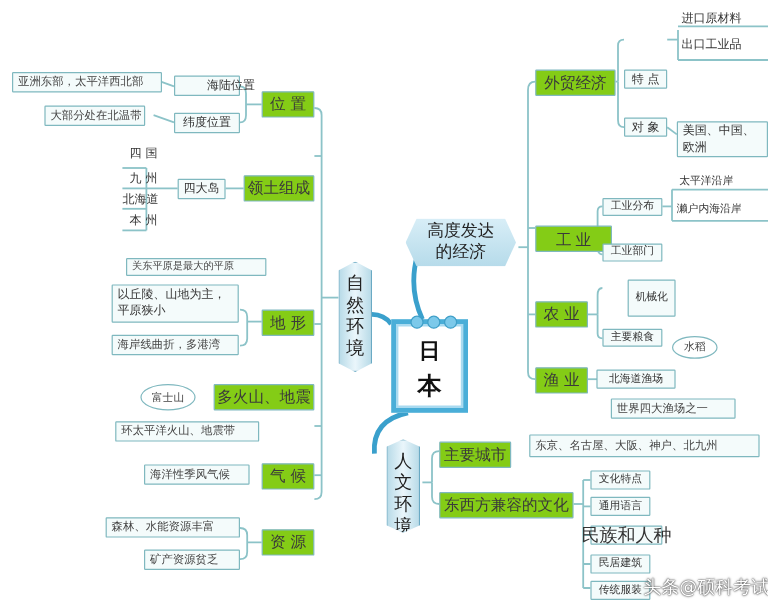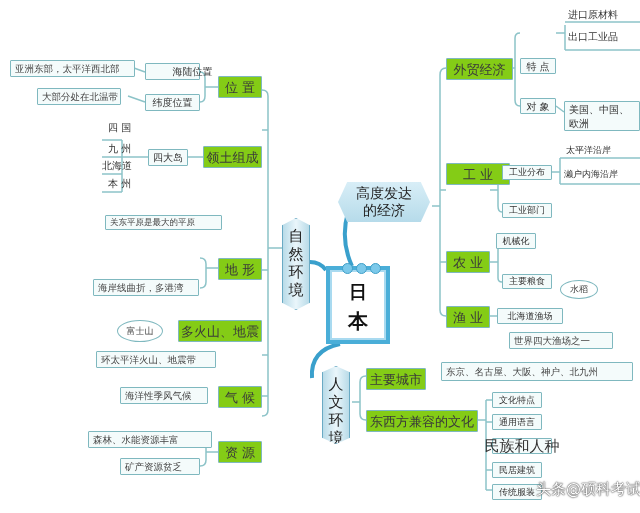--- a/index.html
+++ b/index.html
@@ -114,31 +114,32 @@
 
 <div class="box l2" style="left:203px;top:146px;width:59px;height:22px;">领土组成</div>
 <div class="box" style="left:148px;top:149px;width:40px;height:17px;">四大岛</div>
 <div class="plain" style="left:108px;top:121px;">四 国</div>
 <div class="plain" style="left:108px;top:142px;">九 州</div>
 <div class="plain" style="left:102px;top:159px;">北海道</div>
 <div class="plain" style="left:108px;top:177px;">本 州</div>
 
 <div class="box l2" style="left:218px;top:258px;width:44px;height:22px;">地 形</div>
 <div class="box leaf" style="left:105px;top:215px;width:117px;height:15px;font-size:8.5px;">关东平原是最大的平原</div>
+<div class="box wrap" style="left:93px;top:237px;width:106px;height:32px;">以丘陵、山地为主，平原狭小</div>
 <div class="box leaf" style="left:93px;top:279px;width:106px;height:17px;">海岸线曲折，多港湾</div>
 
 <div class="box l2" style="left:178px;top:320px;width:84px;height:22px;">多火山、地震</div>
 <div class="oval" style="left:117px;top:320px;width:44px;height:20px;">富士山</div>
 <div class="box leaf" style="left:96px;top:351px;width:120px;height:17px;">环太平洋火山、地震带</div>
 
 <div class="box l2" style="left:218px;top:386px;width:44px;height:22px;">气 候</div>
 <div class="box leaf" style="left:120px;top:387px;width:88px;height:17px;">海洋性季风气候</div>
 
 <div class="box l2" style="left:218px;top:441px;width:44px;height:22px;">资 源</div>
-<div class="box leaf" style="left:88px;top:431px;width:124px;height:17px;">森林、水能资源丰富</div>
+<div class="box leaf" style="left:88px;top:431px;width:112px;height:17px;">森林、水能资源丰富</div>
 <div class="box leaf" style="left:120px;top:458px;width:80px;height:17px;">矿产资源贫乏</div>
 
 <div class="center">
   <span class="ring" style="left:12px;"></span>
   <span class="ring" style="left:26px;"></span>
   <span class="ring" style="left:40px;"></span>
   <div class="t" style="top:10px;">日</div>
   <div class="t" style="top:38px;font-size:20px;">本</div>
 </div>
 
@@ -147,28 +148,28 @@
   <div>的经济</div>
 </div>
 
 <div class="box l2" style="left:446px;top:58px;width:67px;height:22px;">外贸经济</div>
 <div class="box" style="left:520px;top:16px;width:36px;height:16px;margin-top:42px;">特 点</div>
 <div class="plain" style="left:568px;top:8px;">进口原材料</div>
 <div class="plain" style="left:568px;top:30px;">出口工业品</div>
 <div class="box" style="left:520px;top:98px;width:36px;height:16px;">对 象</div>
 <div class="box wrap" style="left:564px;top:101px;width:76px;height:30px;font-size:10px;">美国、中国、欧洲</div>
 
-<div class="box l2" style="left:446px;top:163px;width:64px;height:22px;">工 业</div>
+<div class="box l2" style="left:446px;top:188px;width:64px;height:22px;font-family:Liberation Serif, serif;">工 业</div>
 <div class="box" style="left:502px;top:165px;width:50px;height:15px;font-size:9px;">工业分布</div>
 <div class="plain" style="left:566px;top:144px;font-size:9px;">太平洋沿岸</div>
 <div class="plain" style="left:564px;top:168px;font-size:9px;">濑户内海沿岸</div>
 <div class="box" style="left:502px;top:203px;width:50px;height:15px;font-size:9px;">工业部门</div>
 
 <div class="box l2" style="left:446px;top:251px;width:44px;height:22px;">农 业</div>
-<div class="box" style="left:496px;top:233px;width:40px;height:16px;font-size:9px;">机械化</div>
+<div class="box" style="left:523px;top:233px;width:40px;height:31px;font-size:9px;">机械化</div>
 <div class="box" style="left:502px;top:274px;width:50px;height:15px;font-size:9px;">主要粮食</div>
 <div class="oval" style="left:560px;top:280px;width:36px;height:17px;">水稻</div>
 
 <div class="box l2" style="left:446px;top:306px;width:44px;height:22px;">渔 业</div>
 <div class="box" style="left:497px;top:308px;width:66px;height:16px;font-size:9px;">北海道渔场</div>
 <div class="box leaf" style="left:509px;top:332px;width:104px;height:17px;">世界四大渔场之一</div>
 
 <div class="hexv" style="left:322px;top:366px;height:78px;">
   <div>人</div>
   <div>文</div>

